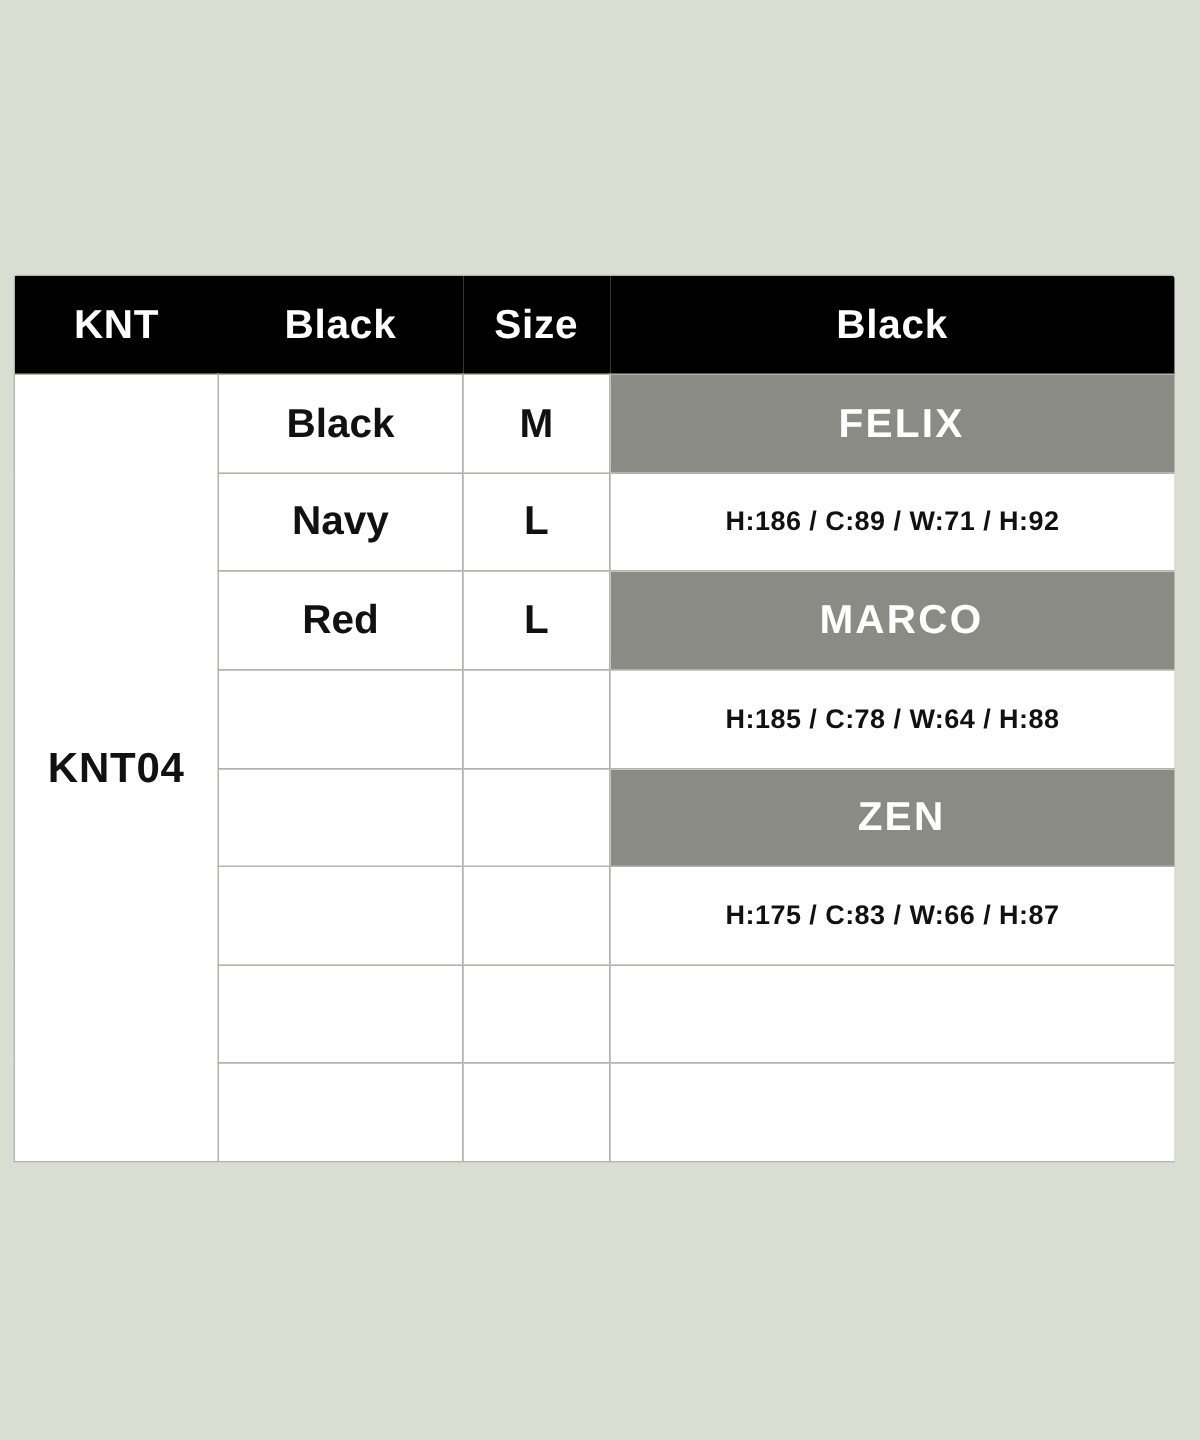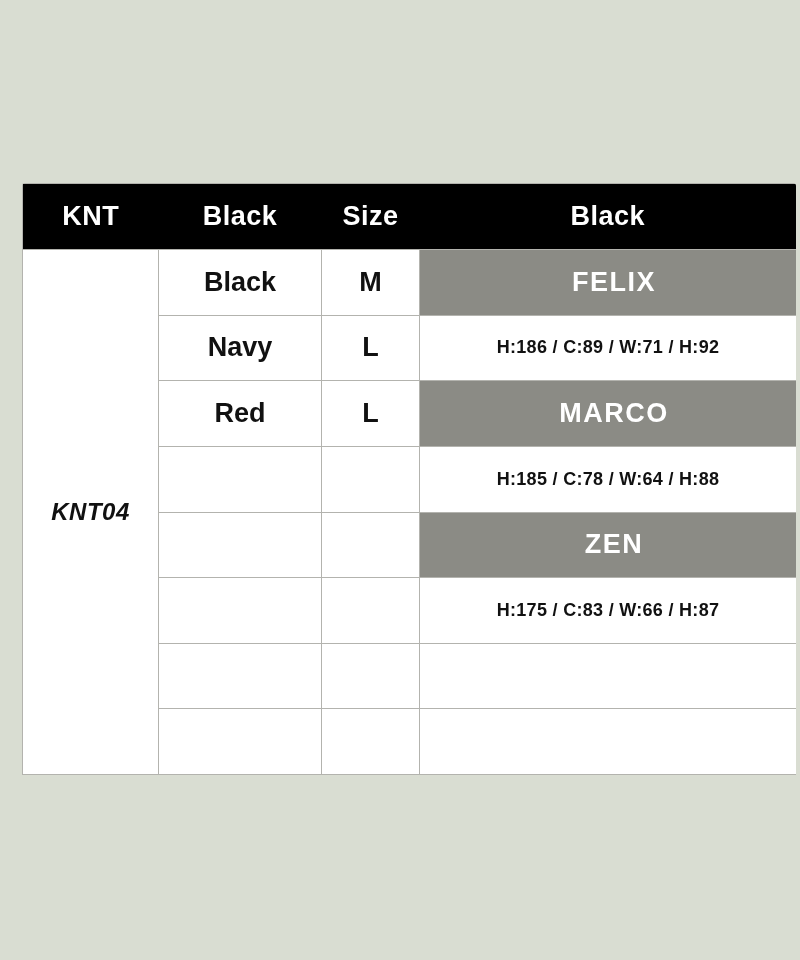--- a/index.html
+++ b/index.html
@@ -14,21 +14,21 @@
   }
   * { margin: 0; padding: 0; box-sizing: border-box; }
   html, body {
     width: 800px; height: 960px;
     background: var(--page_bg);
     font-family: "Liberation Sans", "DejaVu Sans", sans-serif;
     overflow: hidden;
   }
   .table-wrap {
     position: absolute;
-    left: 22px; top: 183px;
+    left: 9px; top: 183px;
     width: 774px; height: 592px;
     border-radius: 3px 3px 0 0;
     overflow: hidden;
   }
   table.spec-table {
     width: 100%; height: 100%;
     border-collapse: collapse;
     table-layout: fixed;
     border: 1px solid var(--border);
   }
@@ -49,23 +49,22 @@
     border: 1px solid var(--border);
     text-align: center;
     vertical-align: middle;
     font-weight: bold;
     height: 65px;
     overflow: hidden;
     white-space: nowrap;
     margin-top: 32px;
   }
   .spec-table td.code-cell {
-    font-size: 24px;
+    font-size: 28px;
     letter-spacing: 0.5px;
-    font-style: italic;
   }
   .spec-table td.color-cell,
   .spec-table td.size-cell {
     font-size: 27px;
   }
   .spec-table td.model-cell {
     font-size: 18px;
     letter-spacing: 0.3px;
   }
   .spec-table td.model-cell.model-name {

